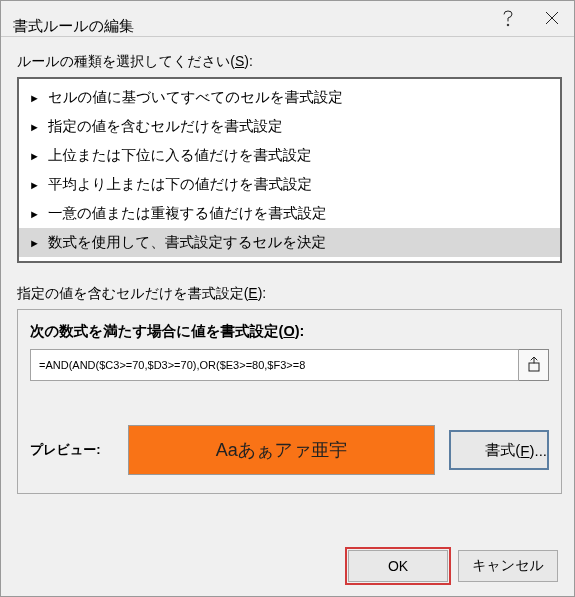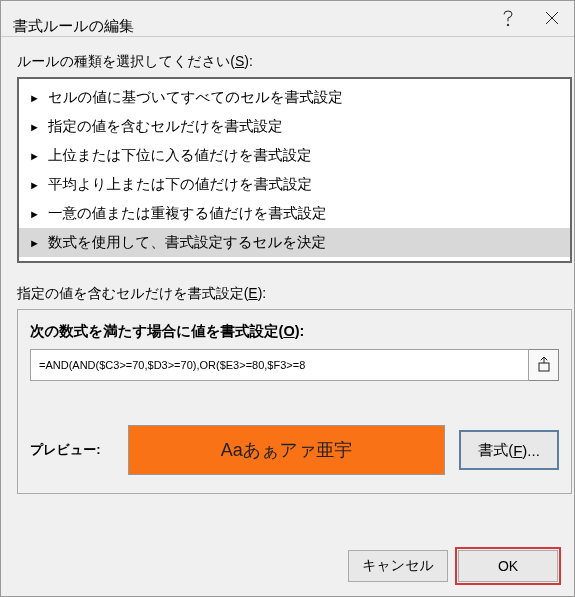--- a/index.html
+++ b/index.html
@@ -33,21 +33,21 @@
   width: 44px;
   height: 36px;
   display: flex;
   align-items: center;
   justify-content: center;
   font-size: 16px;
   color: #444;
 }
 .titlebar-btn svg { stroke: #222; stroke-width: 1; }
 .body {
-  padding: 16px 2px 12px 16px;
+  padding: 16px 12px 12px 16px;
 }
 .label {
   font-size: 14px;
   margin-bottom: 6px;
 }
 .label u { text-decoration: underline; }
 .rule-list {
   border: 2px solid #666;
   background: #fff;
   padding: 4px 0;
@@ -126,21 +126,21 @@
   color: #222;
 }
 .format-btn {
   width: 100px;
   height: 40px;
   border: 2px solid #5b7ea1;
   background: #e8e8e8;
   font-size: 15px;
   display: flex;
   align-items: center;
-  justify-content: center;
+  justify-content: flex-end;
 }
 .footer {
   position: absolute;
   bottom: 14px;
   right: 16px;
   display: flex;
   gap: 10px;
 }
 .btn {
   width: 100px;
@@ -238,17 +238,17 @@
               <u>F</u>
               <span>)...</span>
           </div>
         </div>
       </div>
     </div>
 
   </div>
 
   <div class="footer">
+    <div class="btn default">OK</div>
     <div class="btn">キャンセル</div>
-    <div class="btn default">OK</div>
   </div>
 
 </div>
 
 </body></html>

